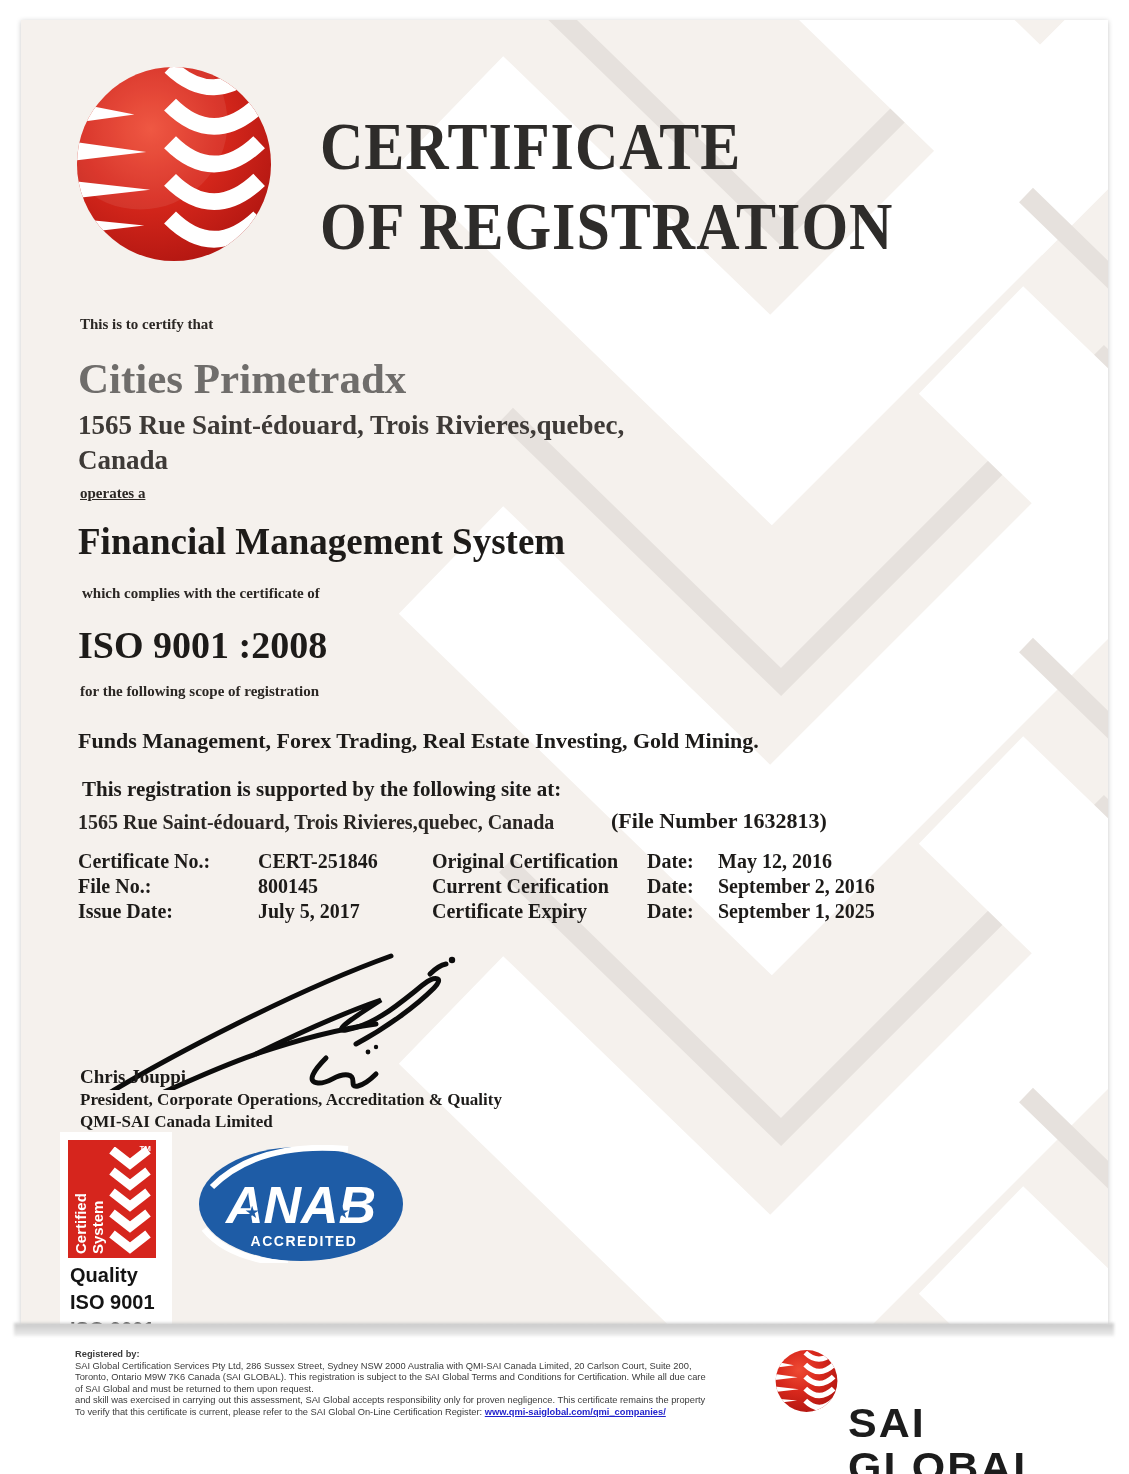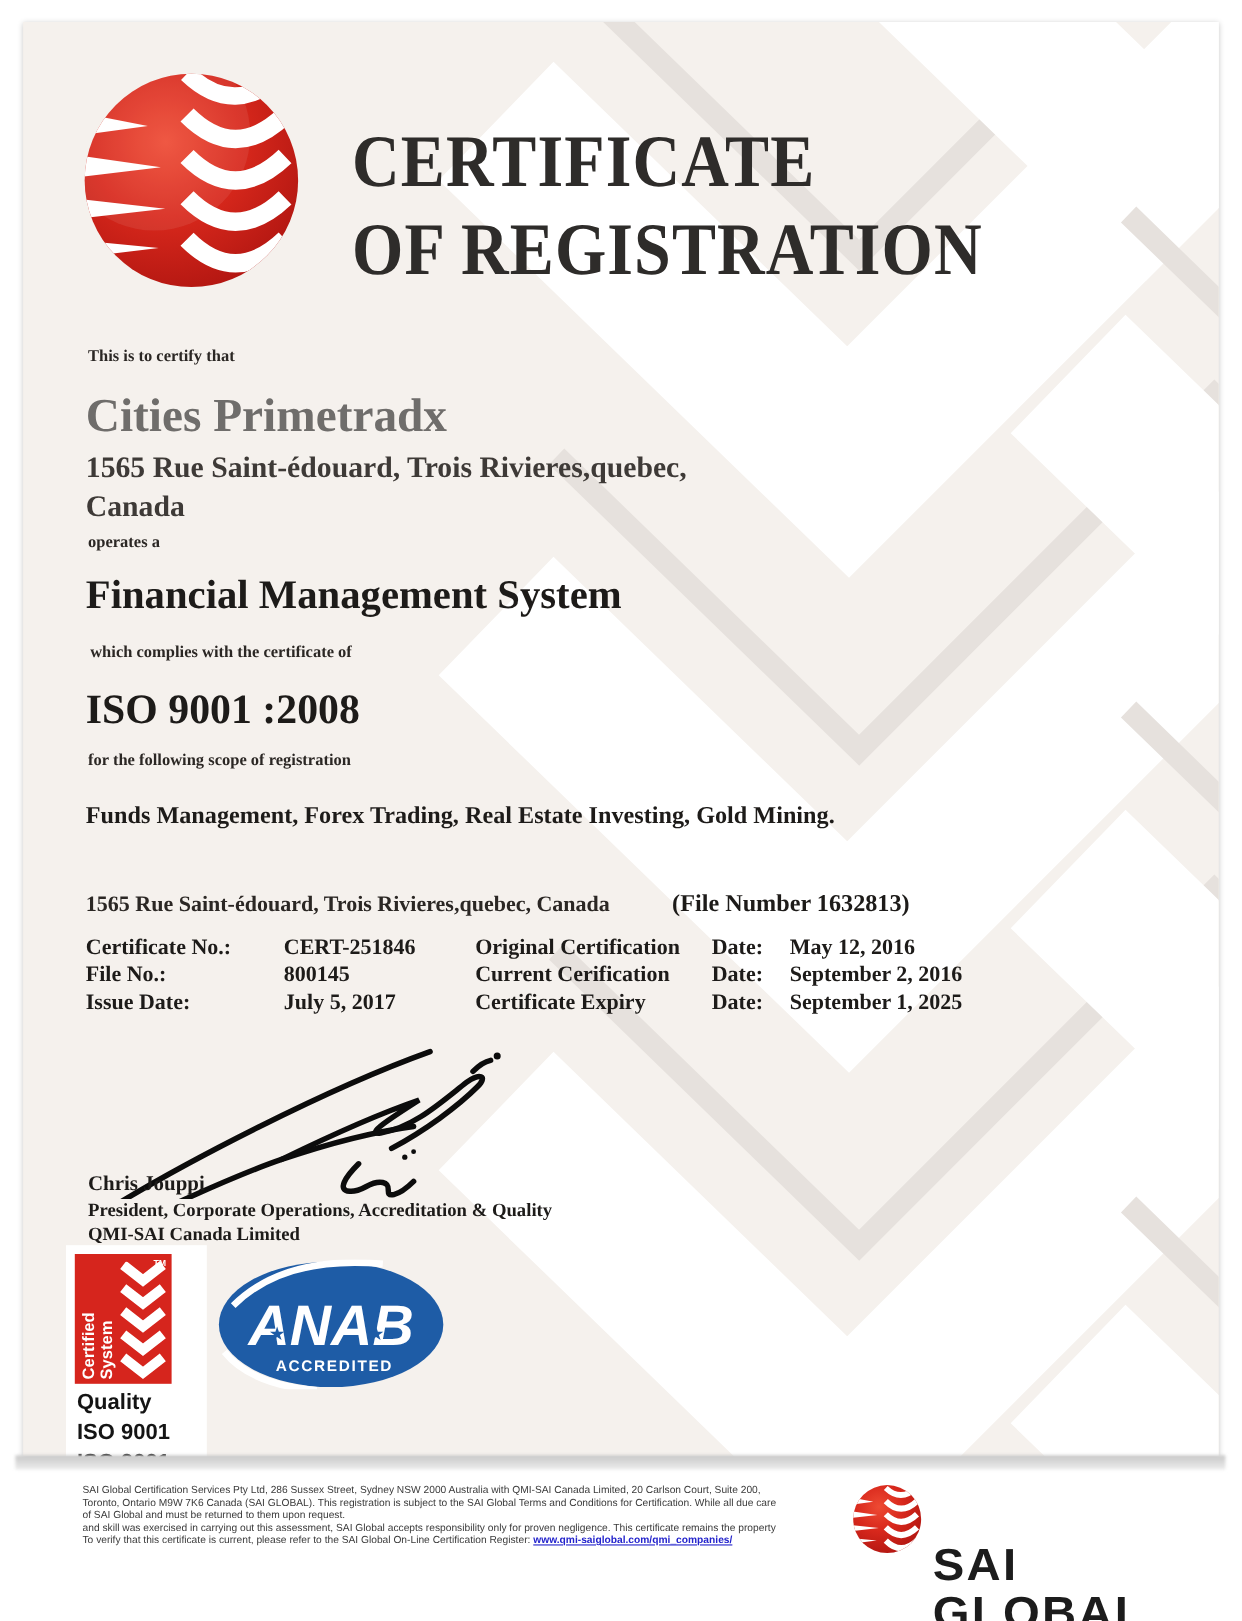--- a/index.html
+++ b/index.html
@@ -18,21 +18,21 @@
   .title{
     position:absolute;left:299px;top:86px;
     font-size:60px;line-height:72px;font-weight:bold;color:#2e2c2a;
     transform:scaleY(1.12);transform-origin:top left;letter-spacing:1px;
   }
   
   .small-bold{font-size:15px;font-weight:bold;color:#2b2724;}
   .certify{left:59px;top:296px;}
   .company{left:57px;top:334px;font-size:43px;font-weight:bold;color:#6f6d6b;}
   .address{left:57px;top:388px;font-size:27px;line-height:35px;font-weight:bold;color:#3e3a37;}
-  .operates{left:59px;top:465px;}
+  .operates{left:59px;top:465px;text-decoration:underline;}
   .system{left:57px;top:500px;font-size:37px;font-weight:bold;color:#1d1b19;}
   .complies{left:61px;top:565px;}
   .standard{left:57px;top:603px;font-size:38px;font-weight:bold;color:#1d1b19;}
   .scope-intro{left:59px;top:663px;}
   .scope{left:57px;top:708px;font-size:22px;font-weight:bold;color:#1d1b19;}
   .site-intro{left:61px;top:757px;font-size:21px;font-weight:bold;color:#1d1b19;}
   .site-line{left:57px;top:791px;font-size:20px;font-weight:bold;color:#2b2724;}
   .file-number{position:absolute;left:533px;top:-3px;font-size:22px;white-space:nowrap;color:#1d1b19;}
   
   .details{position:absolute;left:57px;top:830px;width:900px;font-size:20px;font-weight:bold;color:#1d1b19;}
@@ -41,21 +41,21 @@
   .c2{position:absolute;left:180px;}
   .c3{position:absolute;left:354px;}
   .c4{position:absolute;left:569px;}
   .c5{position:absolute;left:640px;}
   
   .signature{position:absolute;left:25px;top:920px;width:410px;height:150px;}
   .sig-name{left:59px;top:1046px;font-size:19px;font-weight:bold;color:#1d1b19;}
   .sig-title{left:59px;top:1070px;font-size:17px;font-weight:bold;color:#1d1b19;}
   .sig-company{left:59px;top:1092px;font-size:17px;font-weight:bold;color:#1d1b19;}
   
-  .badge-card{position:absolute;left:39px;top:1112px;width:128px;height:192px;background:#ffffff;}
+  .badge-card{position:absolute;left:39px;top:1112px;width:112px;height:192px;background:#ffffff;}
   .cs-badge{position:absolute;left:8px;top:8px;width:88px;height:118px;background:#d6251d;}
   .cs-tm{position:absolute;top:4px;right:5px;font-family:"Liberation Sans",sans-serif;font-size:8px;font-weight:bold;color:#fff;}
   .cs-vert{
     position:absolute;left:4px;top:6px;height:108px;
     writing-mode:vertical-rl;transform:rotate(180deg);
     font-family:"Liberation Sans",sans-serif;font-size:15px;font-weight:bold;color:#fff;
     display:flex;align-items:center;justify-content:center;
   }
   .cs-chev{position:absolute;right:4px;top:7px;}
   .badge-caption{position:absolute;left:10px;top:130px;font-family:"Liberation Sans",sans-serif;font-size:20px;line-height:27px;color:#141414;font-weight:bold;}
@@ -144,20 +144,21 @@
   <div class="abs address">
     <div>1565 Rue Saint-édouard, Trois Rivieres,quebec,</div>
     <div>Canada</div>
   </div>
   <div class="abs small-bold operates">operates a</div>
   <div class="abs system">Financial Management System</div>
   <div class="abs small-bold complies">which complies with the certificate of</div>
   <div class="abs standard">ISO 9001 :2008</div>
   <div class="abs small-bold scope-intro">for the following scope of registration</div>
   <div class="abs scope">Funds Management, Forex Trading, Real Estate Investing, Gold Mining.</div>
+  <div class="abs site-intro">This registration is supported by the following site at:</div>
   <div class="abs site-line">
     <span>1565 Rue Saint-édouard, Trois Rivieres,quebec, Canada</span>
     <span class="file-number">(File Number 1632813)</span>
   </div>
 
   <div class="details">
     <div class="drow">
       <span class="c1">Certificate No.:</span>
       <span class="c2">CERT-251846</span>
       <span class="c3">Original Certification</span>
@@ -225,20 +226,21 @@
     <text x="56" y="73" text-anchor="middle" font-size="17" fill="#1e5ca6">★</text>
     <text x="146" y="73" text-anchor="middle" font-size="17" fill="#1e5ca6">★</text>
     <text x="108" y="101" text-anchor="middle" font-family="Liberation Sans, sans-serif" font-size="14" font-weight="bold" letter-spacing="1.5" fill="#ffffff">ACCREDITED</text>
   </svg>
 
 </div>
 
 <div class="divider"></div>
 
 <div class="fineprint">
+  <div class="fp-head">Registered by:</div>
   <div>SAI Global Certification Services Pty Ltd, 286 Sussex Street, Sydney NSW 2000 Australia with QMI-SAI Canada Limited, 20 Carlson Court, Suite 200,</div>
   <div>Toronto, Ontario M9W 7K6 Canada (SAI GLOBAL). This registration is subject to the SAI Global Terms and Conditions for Certification. While all due care</div>
   <div>of SAI Global and must be returned to them upon request.</div>
   <div>and skill was exercised in carrying out this assessment, SAI Global accepts responsibility only for proven negligence. This certificate remains the property</div>
   <div>
     <span>To verify that this certificate is current, please refer to the SAI Global On-Line Certification Register:</span>
     <span class="fp-link">www.qmi-saiglobal.com/qmi_companies/</span>
   </div>
 </div>
 

